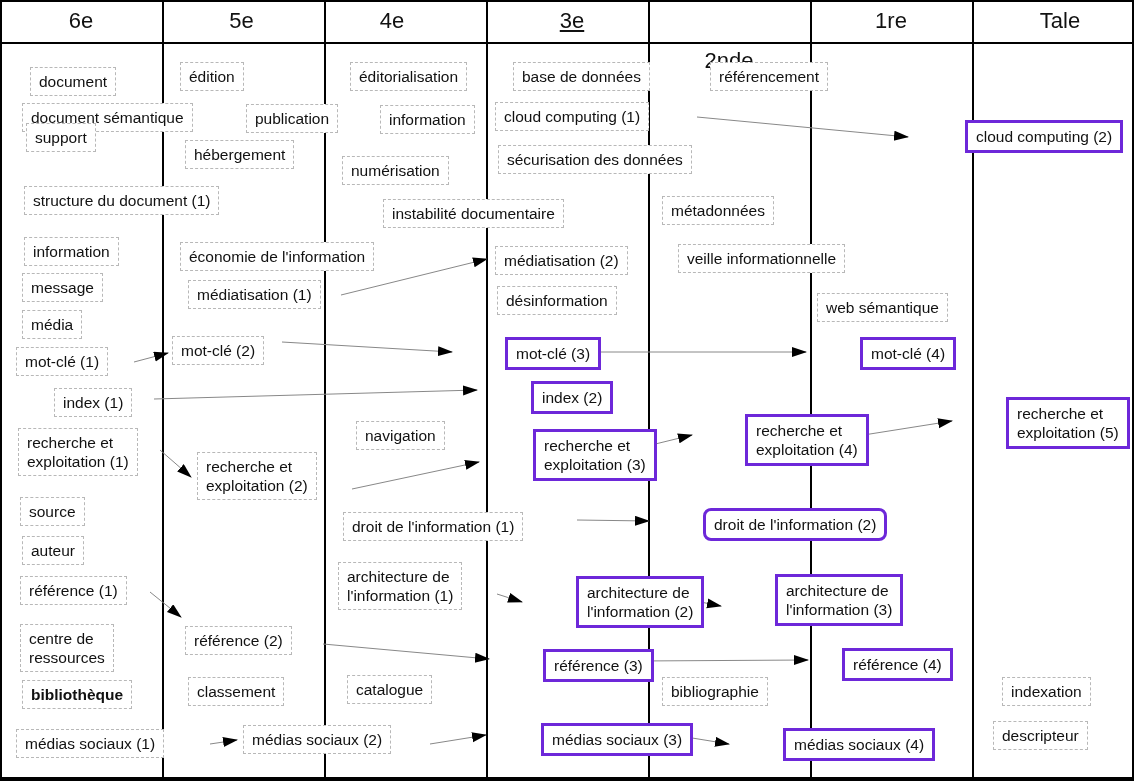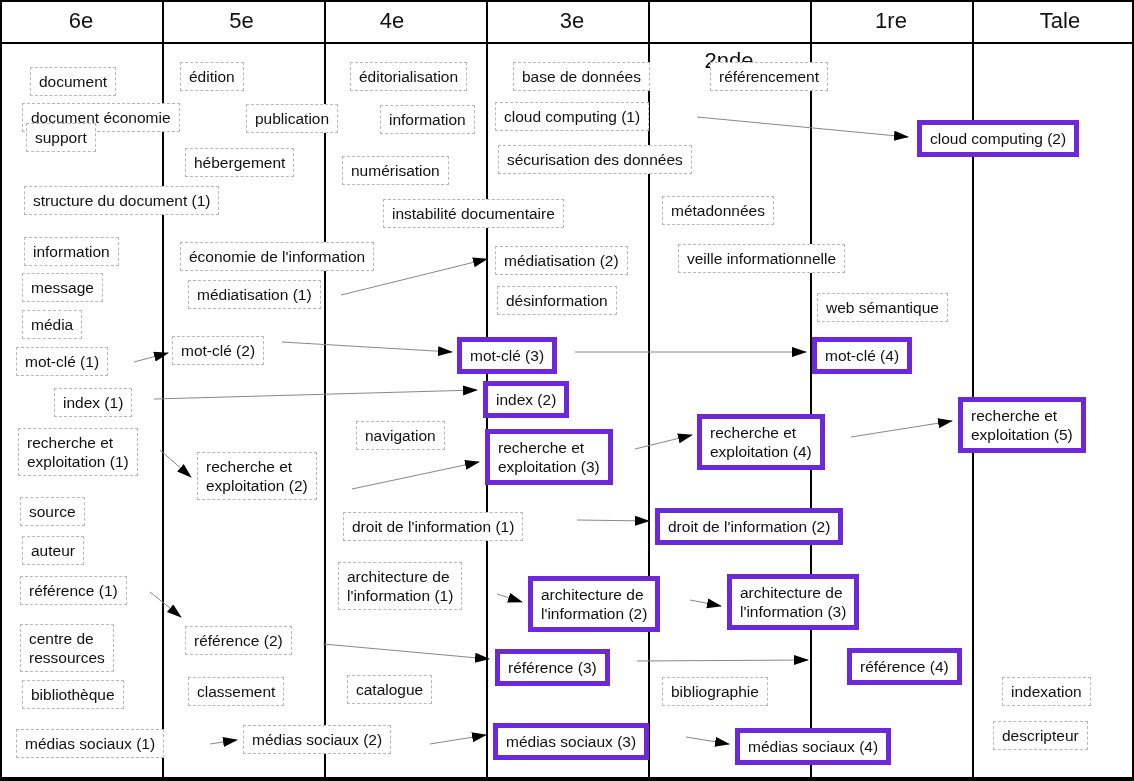--- a/index.html
+++ b/index.html
@@ -38,21 +38,21 @@
     position:absolute;
     background:#fff;
     color:#111;
     font-size:15.5px;
     line-height:19px;
     padding:4px 8px;
     white-space:pre;
     z-index:3;
   }
   .term.dashed{border:1px dashed #b8b8b8;}
-  .term.solid{border:5px solid #6d28d9;}
+  .term.solid{border:3px solid #6d28d9;margin-left:48px;}
 </style>
 </head>
 <body>
 
 <div class="canvas">
   <svg id="arrow-layer" width="1134" height="781" viewBox="0 0 1134 781">
     <defs>
       <marker id="arrowhead" markerUnits="userSpaceOnUse" markerWidth="16" markerHeight="12" refX="14" refY="5" orient="auto">
         <path d="M0,0 L15,5 L0,10 z" fill="#000"></path>
       </marker>
@@ -77,56 +77,56 @@
         <line x1="210" y1="744" x2="237" y2="740" stroke="#888888" stroke-width="1" marker-end="url(#arrowhead)"></line>
         <line x1="430" y1="744" x2="486" y2="735" stroke="#888888" stroke-width="1" marker-end="url(#arrowhead)"></line>
         <line x1="686" y1="737" x2="729" y2="744" stroke="#888888" stroke-width="1" marker-end="url(#arrowhead)"></line>
       </g>
   </svg>
 
   <div id="headers">
       <div class="header-cell" style="left: 0px; width: 162px;">6e</div>
       <div class="header-cell" style="left: 162px; width: 159px;">5e</div>
       <div class="header-cell" style="left: 324px; width: 136px;">4e</div>
-      <div class="header-cell" style="left: 486px; width: 172px;">3e</div>
+      <div class="header-cell" style="left: 486px; width: 172px; text-decoration: underline;">3e</div>
       <div class="header-cell" style="left: 648px; width: 162px; margin-top: 40px;">2nde</div>
       <div class="header-cell" style="left: 810px; width: 162px;">1re</div>
       <div class="header-cell" style="left: 972px; width: 176px;">Tale</div>
     </div>
   <div id="dividers">
       <div class="divider" style="left: 162px;"></div>
       <div class="divider" style="left: 324px;"></div>
       <div class="divider" style="left: 486px;"></div>
       <div class="divider" style="left: 648px;"></div>
       <div class="divider" style="left: 810px;"></div>
       <div class="divider" style="left: 972px;"></div>
     </div>
   <div class="header-sep"></div>
   <div id="terms">
       <div class="term dashed" style="left: 30px; top: 67px;">document</div>
-      <div class="term dashed" style="left: 22px; top: 103px;">document économie</div>
+      <div class="term dashed" style="left: 22px; top: 103px;">document sémantique</div>
       <div class="term dashed" style="left: 26px; top: 123px;">support</div>
       <div class="term dashed" style="left: 24px; top: 186px;">structure du document (1)</div>
       <div class="term dashed" style="left: 24px; top: 237px;">information</div>
       <div class="term dashed" style="left: 22px; top: 273px;">message</div>
       <div class="term dashed" style="left: 22px; top: 310px;">média</div>
       <div class="term dashed" style="left: 16px; top: 347px;">mot-clé (1)</div>
       <div class="term dashed" style="left: 54px; top: 388px;">index (1)</div>
       <div class="term dashed" style="left: 18px; top: 428px;">recherche et
 exploitation (1)</div>
       <div class="term dashed" style="left: 20px; top: 497px;">source</div>
       <div class="term dashed" style="left: 22px; top: 536px;">auteur</div>
       <div class="term dashed" style="left: 20px; top: 576px;">référence (1)</div>
       <div class="term dashed" style="left: 20px; top: 624px;">centre de
 ressources</div>
-      <div class="term dashed" style="left: 22px; top: 680px;">bibliothèque</div>
+      <div class="term dashed" style="left: 22px; top: 680px; font-weight: bold;">bibliothèque</div>
       <div class="term dashed" style="left: 16px; top: 729px;">médias sociaux (1)</div>
       <div class="term dashed" style="left: 180px; top: 62px;">édition</div>
       <div class="term dashed" style="left: 246px; top: 104px;">publication</div>
-      <div class="term dashed" style="left: 185px; top: 140px; margin-top: 8px;">hébergement</div>
+      <div class="term dashed" style="left: 185px; top: 140px;">hébergement</div>
       <div class="term dashed" style="left: 180px; top: 242px;">économie de l'information</div>
       <div class="term dashed" style="left: 188px; top: 280px;">médiatisation (1)</div>
       <div class="term dashed" style="left: 172px; top: 336px;">mot-clé (2)</div>
       <div class="term dashed" style="left: 197px; top: 452px;">recherche et
 exploitation (2)</div>
       <div class="term dashed" style="left: 185px; top: 626px;">référence (2)</div>
       <div class="term dashed" style="left: 188px; top: 677px;">classement</div>
       <div class="term dashed" style="left: 243px; top: 725px;">médias sociaux (2)</div>
       <div class="term dashed" style="left: 350px; top: 62px;">éditorialisation</div>
       <div class="term dashed" style="left: 380px; top: 105px;">information</div>
@@ -148,28 +148,28 @@
 exploitation (3)</div>
       <div class="term solid" style="left: 528px; top: 576px;">architecture de
 l'information (2)</div>
       <div class="term solid" style="left: 495px; top: 649px;">référence (3)</div>
       <div class="term solid" style="left: 493px; top: 723px;">médias sociaux (3)</div>
       <div class="term dashed" style="left: 710px; top: 62px;">référencement</div>
       <div class="term dashed" style="left: 662px; top: 196px;">métadonnées</div>
       <div class="term dashed" style="left: 678px; top: 244px;">veille informationnelle</div>
       <div class="term solid" style="left: 697px; top: 414px;">recherche et
 exploitation (4)</div>
-      <div class="term solid" style="left: 655px; top: 508px;">droit de l'information (2)</div>
+      <div class="term solid" style="left: 655px; top: 508px; border-radius: 8px;">droit de l'information (2)</div>
       <div class="term solid" style="left: 727px; top: 574px;">architecture de
 l'information (3)</div>
       <div class="term dashed" style="left: 662px; top: 677px;">bibliographie</div>
       <div class="term solid" style="left: 735px; top: 728px;">médias sociaux (4)</div>
       <div class="term dashed" style="left: 817px; top: 293px;">web sémantique</div>
       <div class="term solid" style="left: 812px; top: 337px;">mot-clé (4)</div>
-      <div class="term solid" style="left: 847px; top: 648px;">référence (4)</div>
+      <div class="term solid" style="left: 794px; top: 648px;">référence (4)</div>
       <div class="term solid" style="left: 917px; top: 120px;">cloud computing (2)</div>
       <div class="term solid" style="left: 958px; top: 397px;">recherche et
 exploitation (5)</div>
       <div class="term dashed" style="left: 1002px; top: 677px;">indexation</div>
       <div class="term dashed" style="left: 993px; top: 721px;">descripteur</div>
     </div>
   <div class="frame"></div>
 </div>
 
 </body></html>

